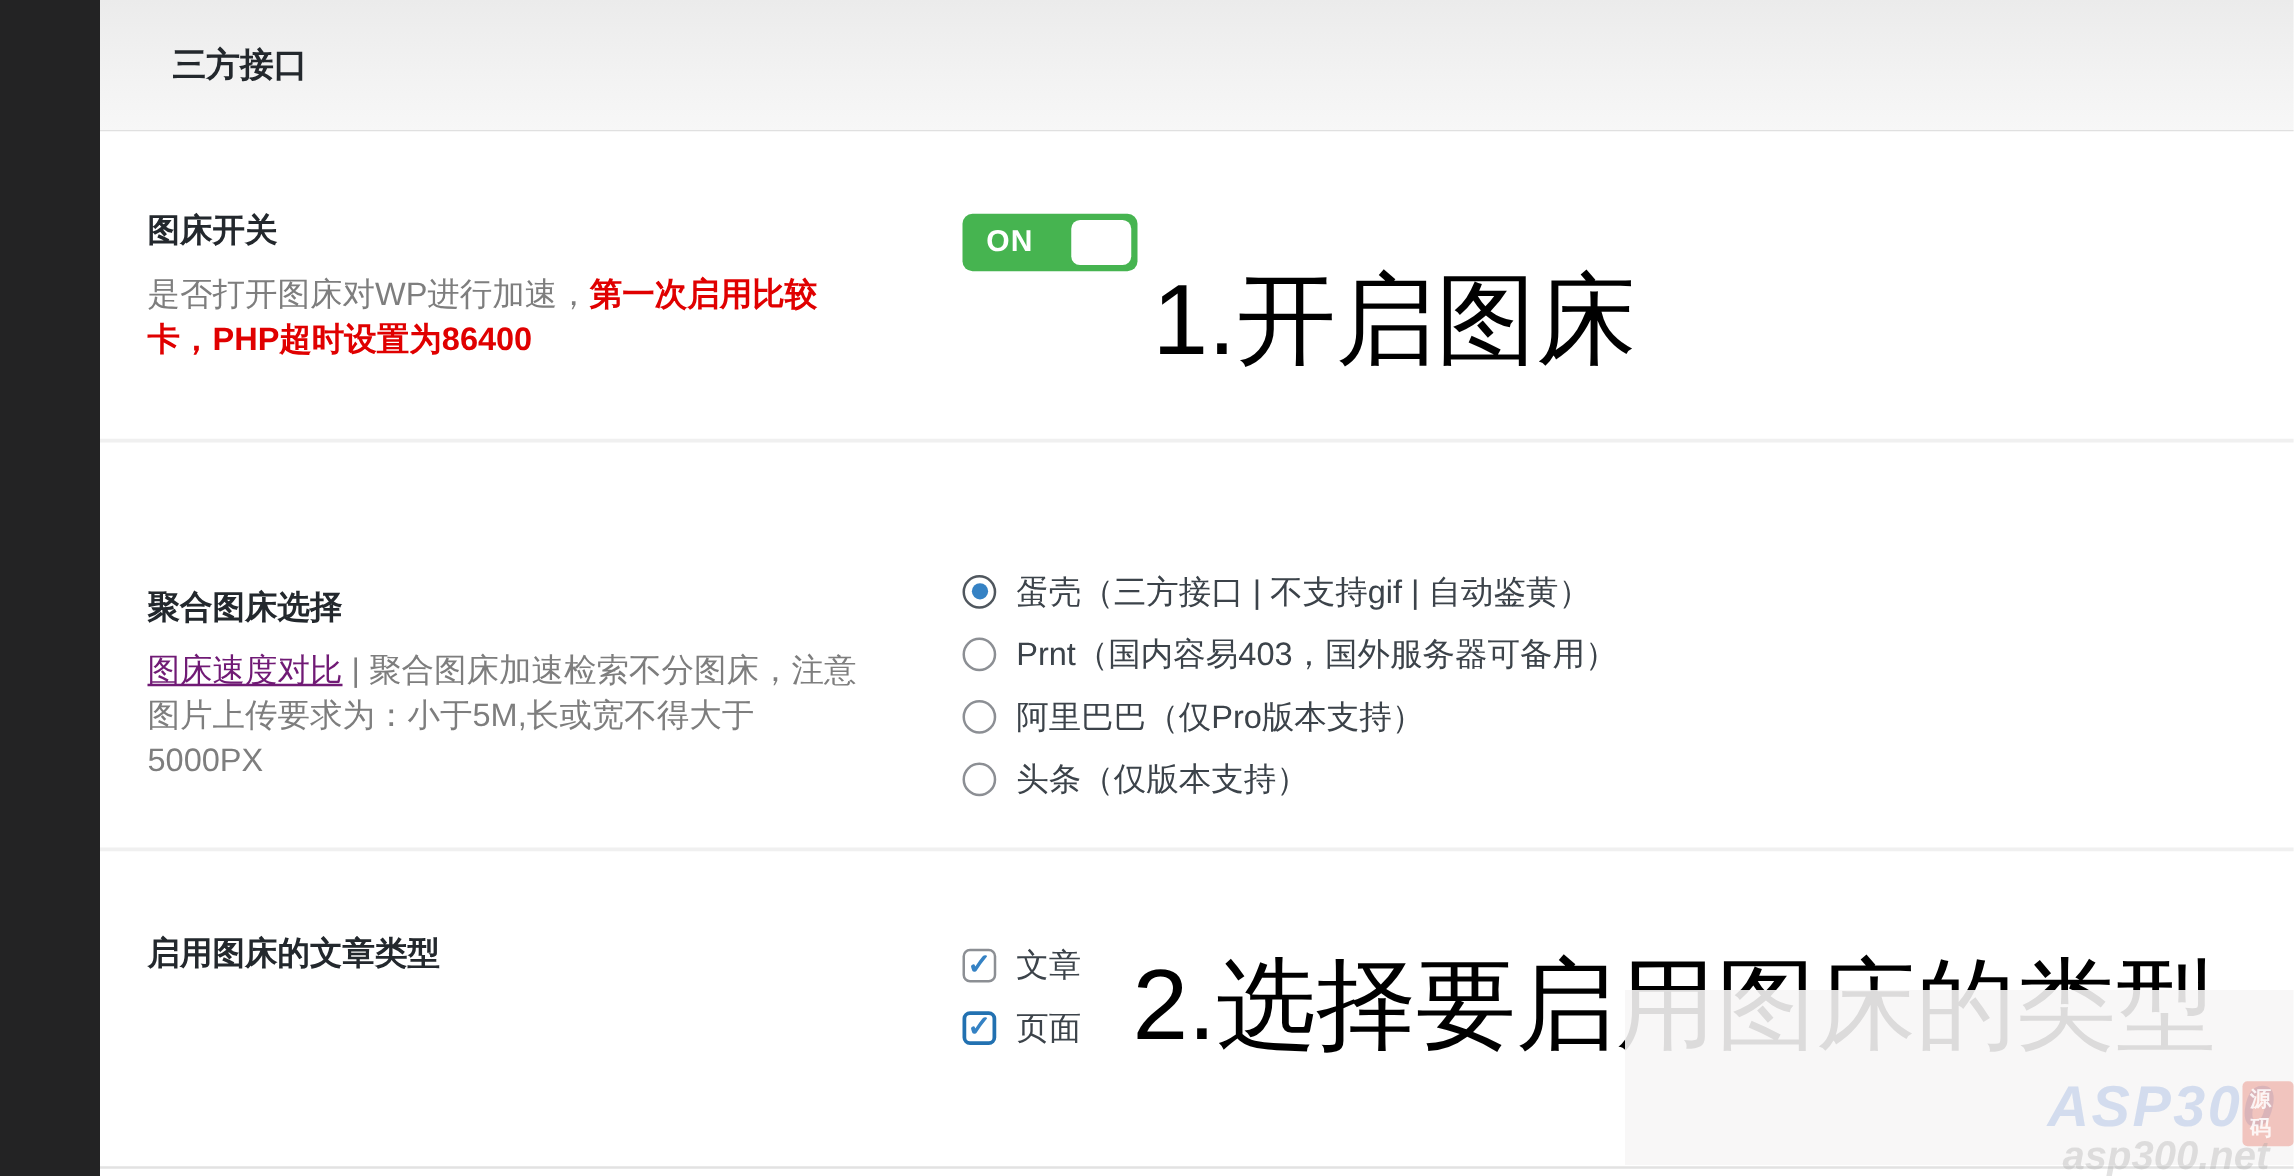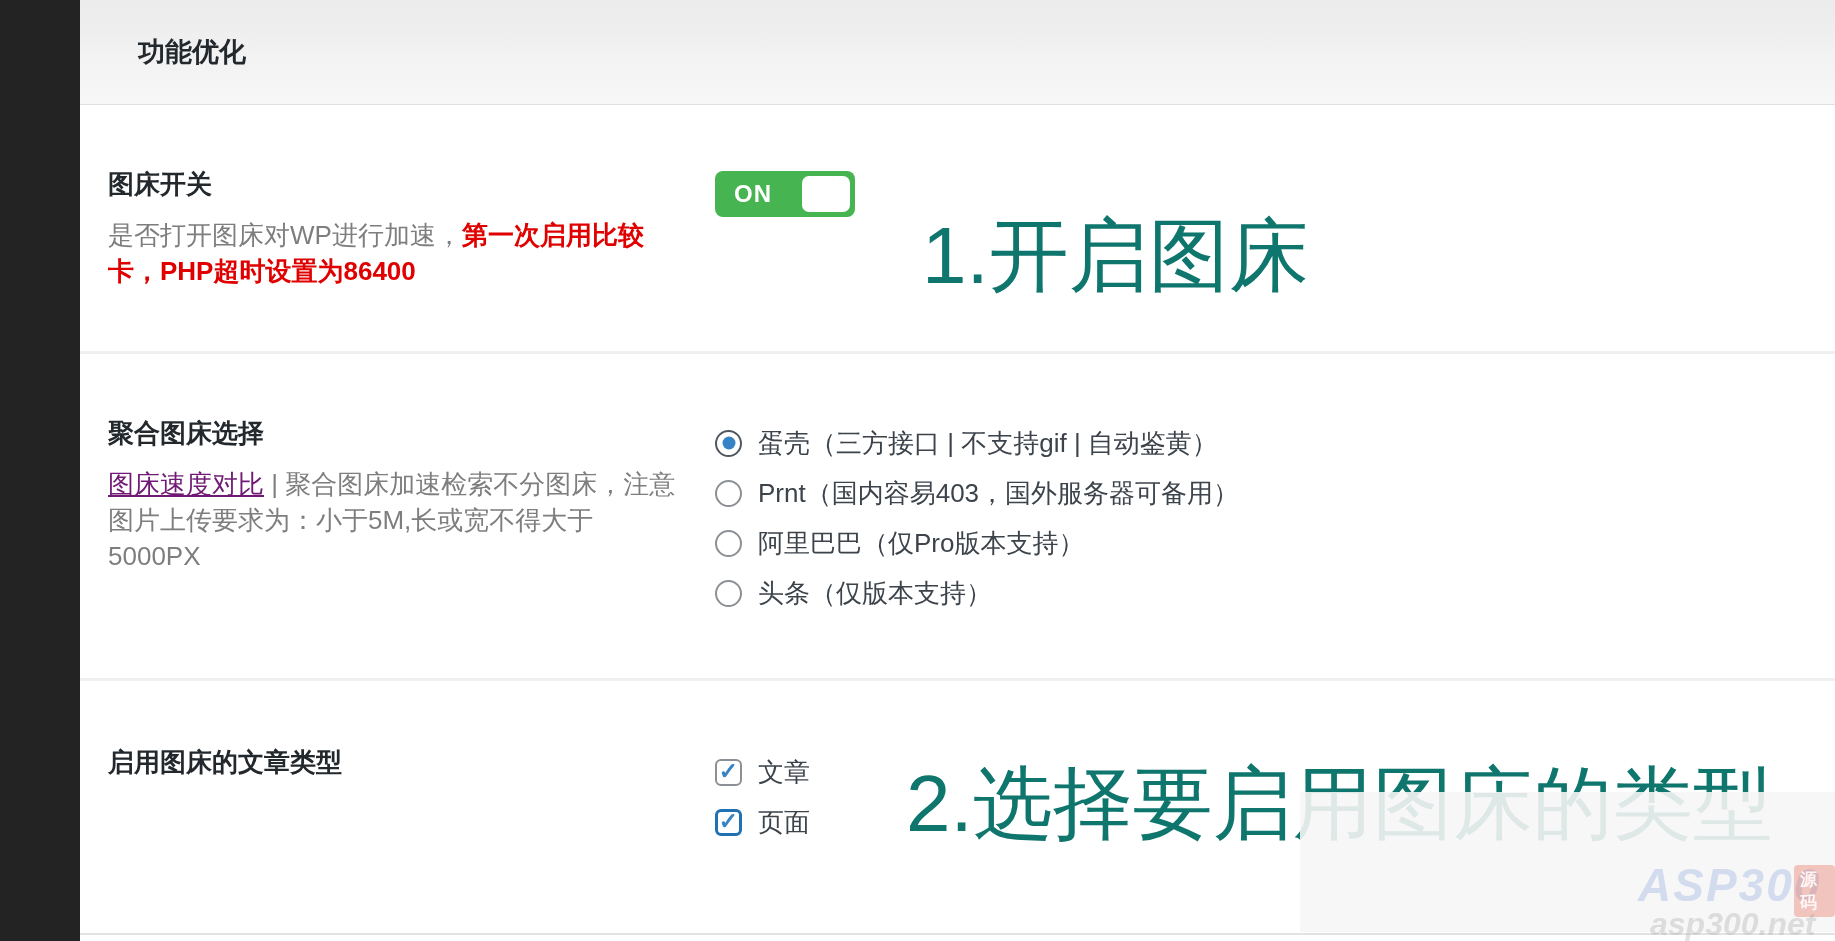--- a/index.html
+++ b/index.html
@@ -21,23 +21,23 @@
   
   .page-header {
     height:105px;
     background:linear-gradient(180deg,#ebebeb 0%,#f2f2f2 55%,#f7f7f7 100%);
     border-bottom:1px solid #e0e0e0;
     display:flex; align-items:center; padding-left:58px;
   }
   .page-title { margin:0; font-size:27px; font-weight:700; color:#23282d; }
 
   
-  .row { display:flex; padding-left:28px; border-bottom:3px solid #f0f0f0; }
+  .row { display:flex; padding-left:38px; border-bottom:3px solid #f0f0f0;gap:45px; }
   .row-1 { height:249px; padding-top:62px; }
-  .row-2 { height:327px; padding-top:62px; }
+  .row-2 { height:327px; padding-top:62px;align-items:center; }
   .row-3 { height:254px; padding-top:64px; border-bottom:2px solid #e2e2e2; }
 
   .col-left  { width:572px; flex-shrink:0; }
   .col-right { margin-left:35px; }
 
   .setting-label {
     font-size:26px; font-weight:700; color:#23282d; line-height:34px;
     margin-bottom:16px;
   }
   .desc {
@@ -85,21 +85,21 @@
     display:flex; align-items:center; justify-content:center;
   }
   .checkbox.focused { border:3px solid #2271b1; }
   .check-glyph {
     color:#3582c4; font-size:23px; font-weight:700; line-height:1;
     margin-top:-2px;
   }
 
   
   .annotation {
-    position:absolute; font-size:80px; line-height:1.12; color:#0f766e;
+    position:absolute; font-size:80px; line-height:1.12; color:#000000;
     white-space:nowrap; z-index:5; pointer-events:none;
   }
   .annotation.one { left:922px; top:211px; }
   .annotation.two { left:906px; top:759px; }
 
   
   .watermark-overlay {
     position:absolute; left:1300px; top:792px; width:535px; height:140px;
     background:rgba(247,246,246,0.89); z-index:6; pointer-events:none;
   }
@@ -122,21 +122,21 @@
 </head>
 <body>
 
 <div>
 
   <aside class="sidebar"></aside>
 
   <main class="main">
 
     <header class="page-header">
-      <h1 class="page-title">功能优化</h1>
+      <h1 class="page-title">三方接口</h1>
     </header>
 
     <section class="row row-1">
       <div class="col-left">
         <div class="setting-label">图床开关</div>
         <p class="desc"><span>是否打开图床对WP进行加速，</span><span class="red-bold">第一次启用比较
 卡，PHP超时设置为86400</span></p>
       </div>
       <div class="col-right">
         <div class="toggle">

